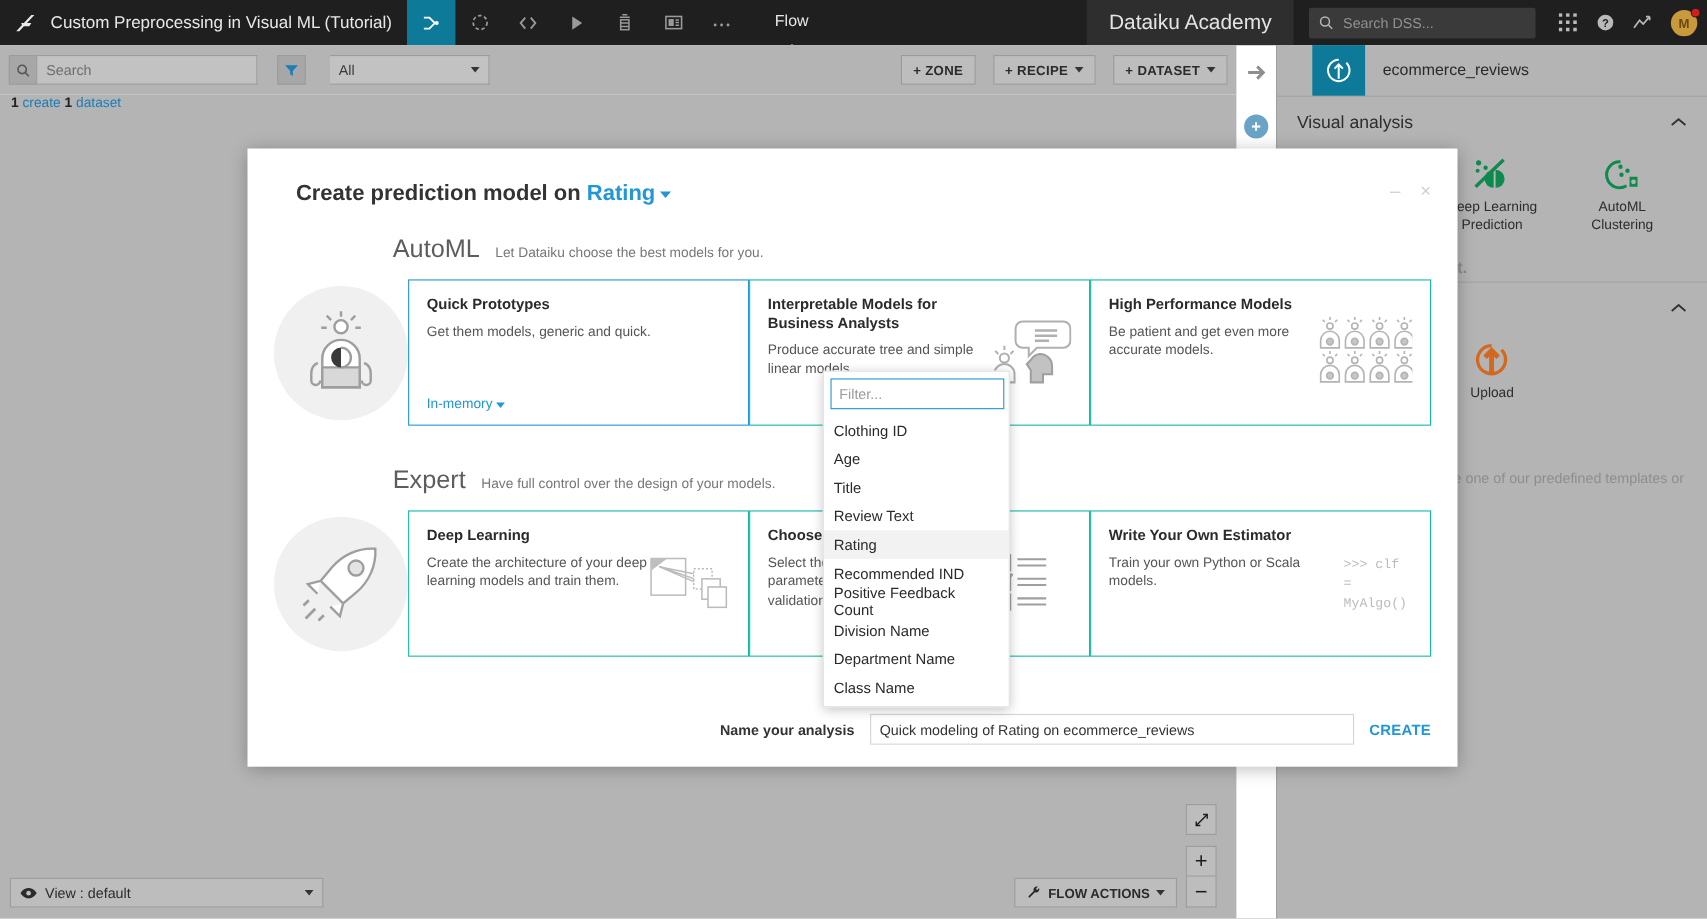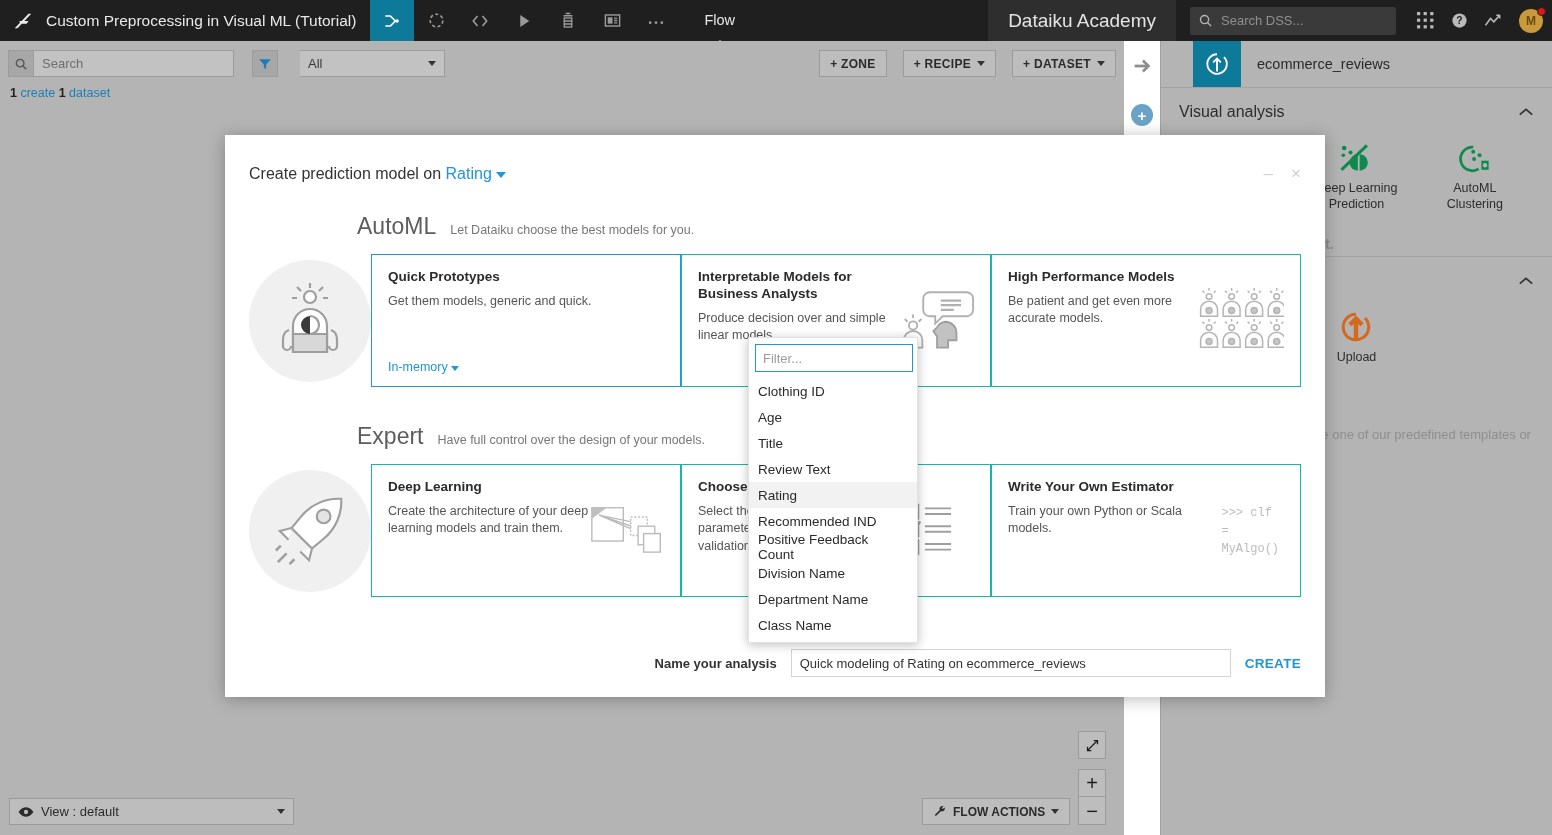--- a/index.html
+++ b/index.html
@@ -135,21 +135,21 @@
   .tile .ti{height:46px;display:flex;align-items:center;justify-content:center;}
   .empty-strong{font-size:14.5px;font-weight:bold;color:#8e8e8e;padding:14px 0 4px;}
   .empty-sub{font-size:13px;color:#8e8e8e;line-height:1.45;padding-bottom:16px;}
 
   
   #modal{
     position:absolute;left:225px;top:135px;width:1100px;height:562px;background:#fff;
     box-shadow:0 2px 16px rgba(0,0,0,.28);
   }
   #modal-hdr{height:72px;display:flex;align-items:flex-start;padding:30px 24px 0 24px;}
-  #modal-title{font-size:16px;color:#333;font-weight:normal;white-space:nowrap;}
+  #modal-title{font-size:20px;color:#333;font-weight:bold;white-space:nowrap;margin-left:20px;}
   #modal-title .target{color:#2196d8;}
   .title-caret{display:inline-block;width:0;height:0;border-left:5px solid transparent;border-right:5px solid transparent;border-top:6px solid #2196d8;margin-left:4px;vertical-align:middle;}
   #modal-win-btns{margin-left:auto;display:flex;align-items:center;gap:18px;color:#cfcfcf;}
   .winbtn{font-size:17px;line-height:1;}
 
   .sec-head{display:flex;align-items:baseline;gap:14px;padding:0 0 0 132px;margin-top:6px;}
   .sec-title{font-size:23px;color:#5d5d5d;font-weight:normal;}
   .sec-sub{font-size:12.5px;color:#777;}
   .cards-row{display:flex;align-items:flex-start;padding:0 24px 0 24px;margin-top:14px;position:relative;}
   .big-ico{
@@ -525,21 +525,21 @@
         <div class="card-desc">Get them models, generic and quick.</div>
       </div>
       <div class="card-link">
         <span>In-memory</span><span class="caret"></span>
       </div>
     </div>
 
     <div class="card">
       <div class="card-txt">
         <div class="card-title">Interpretable Models for Business Analysts</div>
-        <div class="card-desc">Produce decision over and simple linear models.</div>
+        <div class="card-desc">Produce accurate tree and simple linear models.</div>
       </div>
       <div class="card-ico">
         <svg width="72" height="62" viewBox="0 0 78 66" fill="none" stroke="#a3a3a3" stroke-width="2">
           <path d="M30 4 h40 a7 7 0 0 1 7 7 v12 a7 7 0 0 1 -7 7 h-26 l-8 8 v-8 h-6 a7 7 0 0 1 -7 -7 v-12 a7 7 0 0 1 7 -7 z" fill="#fff"></path>
           <path d="M42 13 h22 M42 18 h22 M42 23 h14" stroke-width="2.4"></path>
           <circle cx="12" cy="40" r="4.5" fill="#fff"></circle>
           <path d="M12 32 v-4 M6 36 l-3 -3 M18 36 l3 -3"></path>
           <path d="M2 64 V56 a10 10 0 0 1 20 0 v8 Z" fill="#fff"></path>
           <path d="M47 36 a12 12 0 0 1 12 12 v8 h-9 v8 h-12 v-12 l-4 -6 l4 -4 a12 12 0 0 1 9 -6 z" fill="#b8b8b8" stroke="#8f8f8f"></path>
         </svg>

